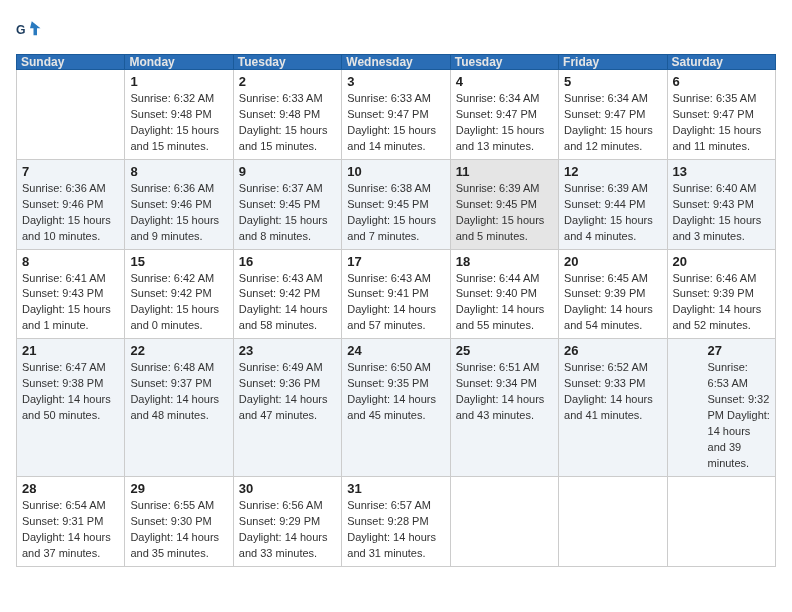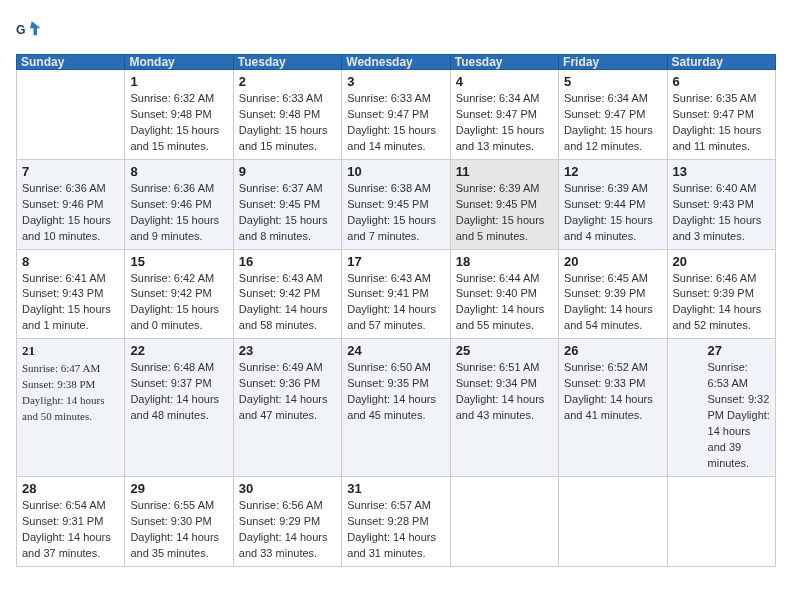--- a/index.html
+++ b/index.html
@@ -261,21 +261,21 @@
         </td>
         <td>
           <div class="day-number">20</div>
           <div class="day-info">Sunrise: 6:46 AM
 Sunset: 9:39 PM
 Daylight: 14 hours
 and 52 minutes.</div>
         </td>
       </tr>
       <tr>
-        <td style="background: rgb(240, 244, 248); font-family: Liberation Serif, serif;">
+        <td style="background: rgb(240, 244, 248);">
           <div class="day-number">21</div>
           <div class="day-info">Sunrise: 6:47 AM
 Sunset: 9:38 PM
 Daylight: 14 hours
 and 50 minutes.</div>
         </td>
         <td style="background: rgb(240, 244, 248);">
           <div class="day-number">22</div>
           <div class="day-info">Sunrise: 6:48 AM
 Sunset: 9:37 PM

